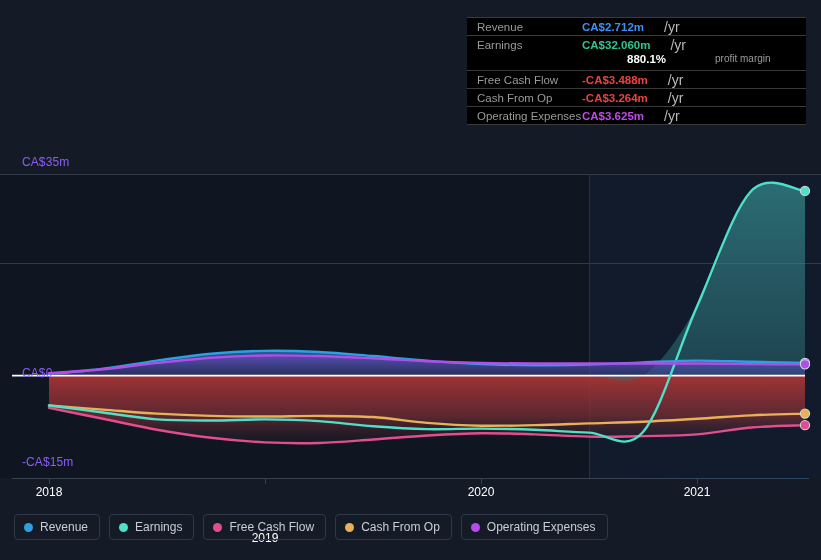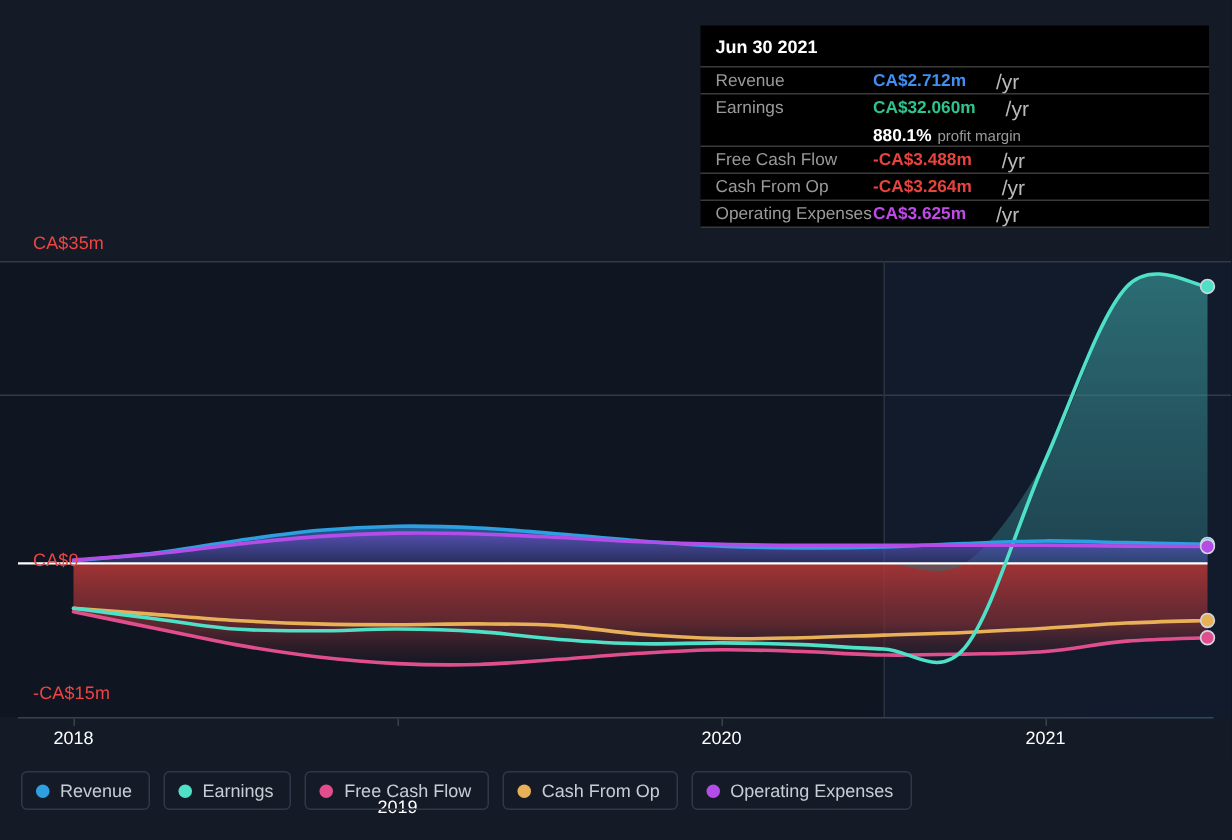--- a/index.html
+++ b/index.html
@@ -42,21 +42,21 @@
     background: #29313f;
   }
   #svg-wrap {
     position: absolute; left: 0; top: 0;
     width: 821px; height: 304px;
   }
 
   
   .ylabel {
     position: absolute;
-    color: #ef4444;
+    color: #8b5cf6;
     font-size: 12px;
     letter-spacing: .1px;
     white-space: nowrap;
   }
   #ylabel-top   { left: 22px; top: 155px; }
   #ylabel-zero  { left: 22px; top: 366px; z-index: 6; }
   #ylabel-bot   { left: 22px; top: 455px; }
 
   #xaxis {
     position: absolute; left: 0; top: 478px;
@@ -114,23 +114,24 @@
     white-space: nowrap;
   }
   .tt-unit {
     color: #b9b9b9;
     font-size: 14px;
     margin-left: 20px;
     font-weight: normal;
   }
   .tt-row-sub {
     display: flex;
-    align-items: flex-end;
+    align-items: flex-start;
     height: 17px;
     padding: 0 0 0 10px;
+    gap: 45px;
   }
   .tt-sub-val { color: #ffffff; font-size: 11.5px; font-weight: bold; }
   .tt-sub-txt { color: #9a9a9a; font-size: 10px; margin-left: 4px; }
   #tt-bottom-rule {
     border-top: 1px solid #3a3a3a;
     height: 0;
   }
 
   
   #legend {
@@ -224,21 +225,20 @@
       <div class="xlabel" style="left: 49px;">2018</div>
       <div class="xtick" style="left: 265px;"></div>
       <div class="xlabel" style="left: 265px; margin-top: 46px;">2019</div>
       <div class="xtick" style="left: 481px;"></div>
       <div class="xlabel" style="left: 481px;">2020</div>
       <div class="xtick" style="left: 697px;"></div>
       <div class="xlabel" style="left: 697px;">2021</div>
     </div>
 
   <div id="tooltip">
-    <div id="tt-title">Jun 30 2021</div>
     <div id="tt-rows">
         <div class="tt-row">
           <div class="tt-label">Revenue</div>
           <div class="tt-val" style="color: rgb(63, 143, 245);">CA$2.712m</div>
           <span class="tt-unit">/yr</span>
         </div>
         <div class="tt-row">
           <div class="tt-label">Earnings</div>
           <div class="tt-val" style="color: rgb(47, 196, 141);">CA$32.060m</div>
           <span class="tt-unit">/yr</span>

